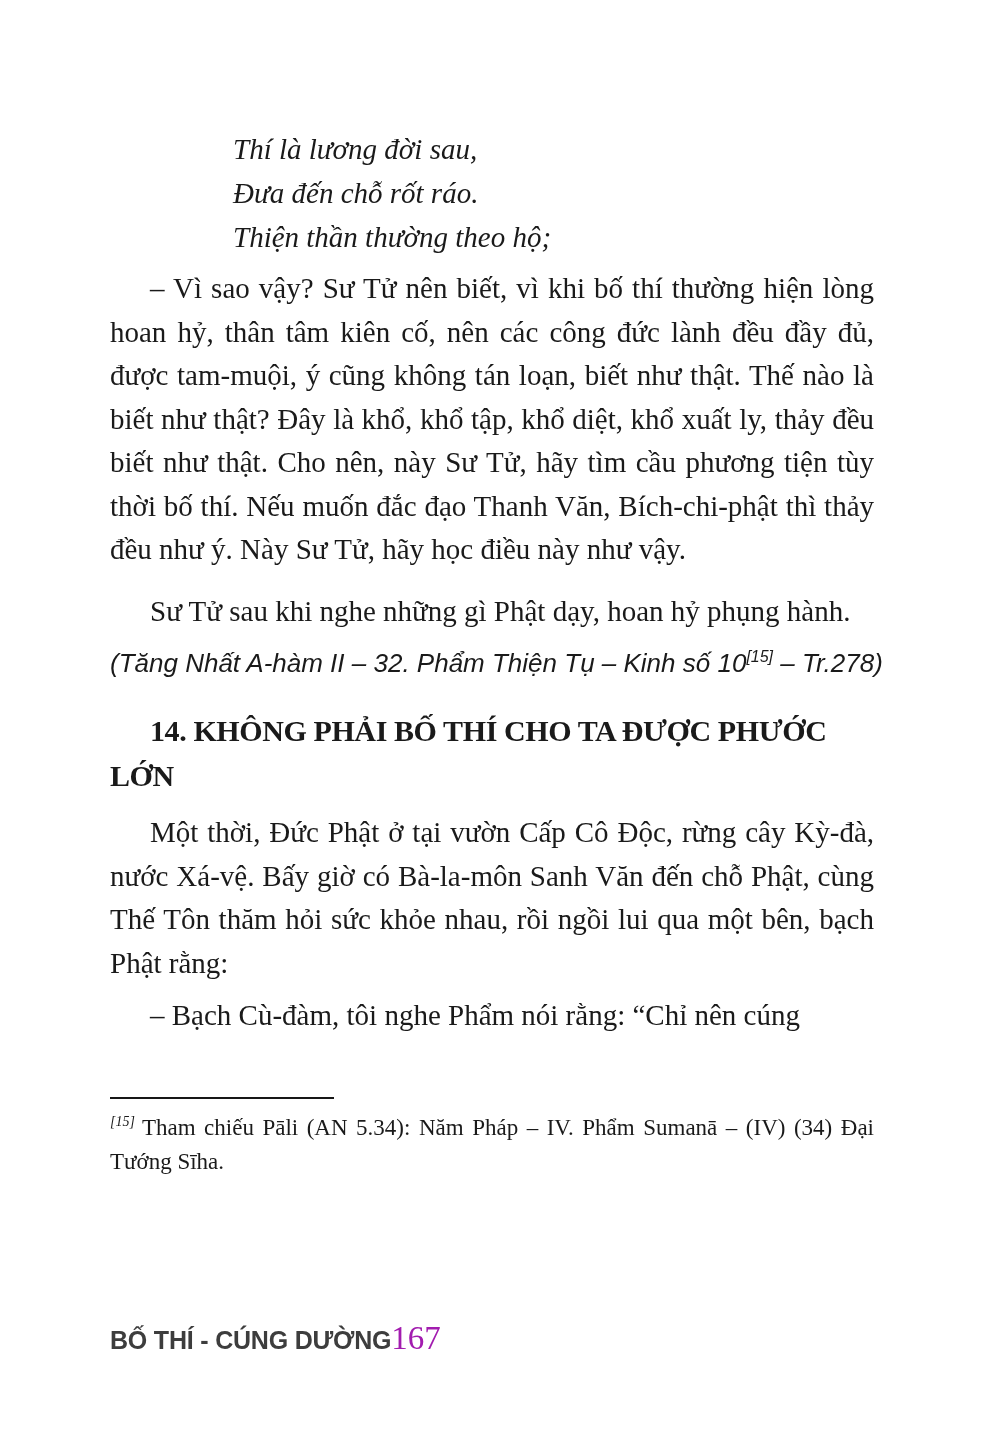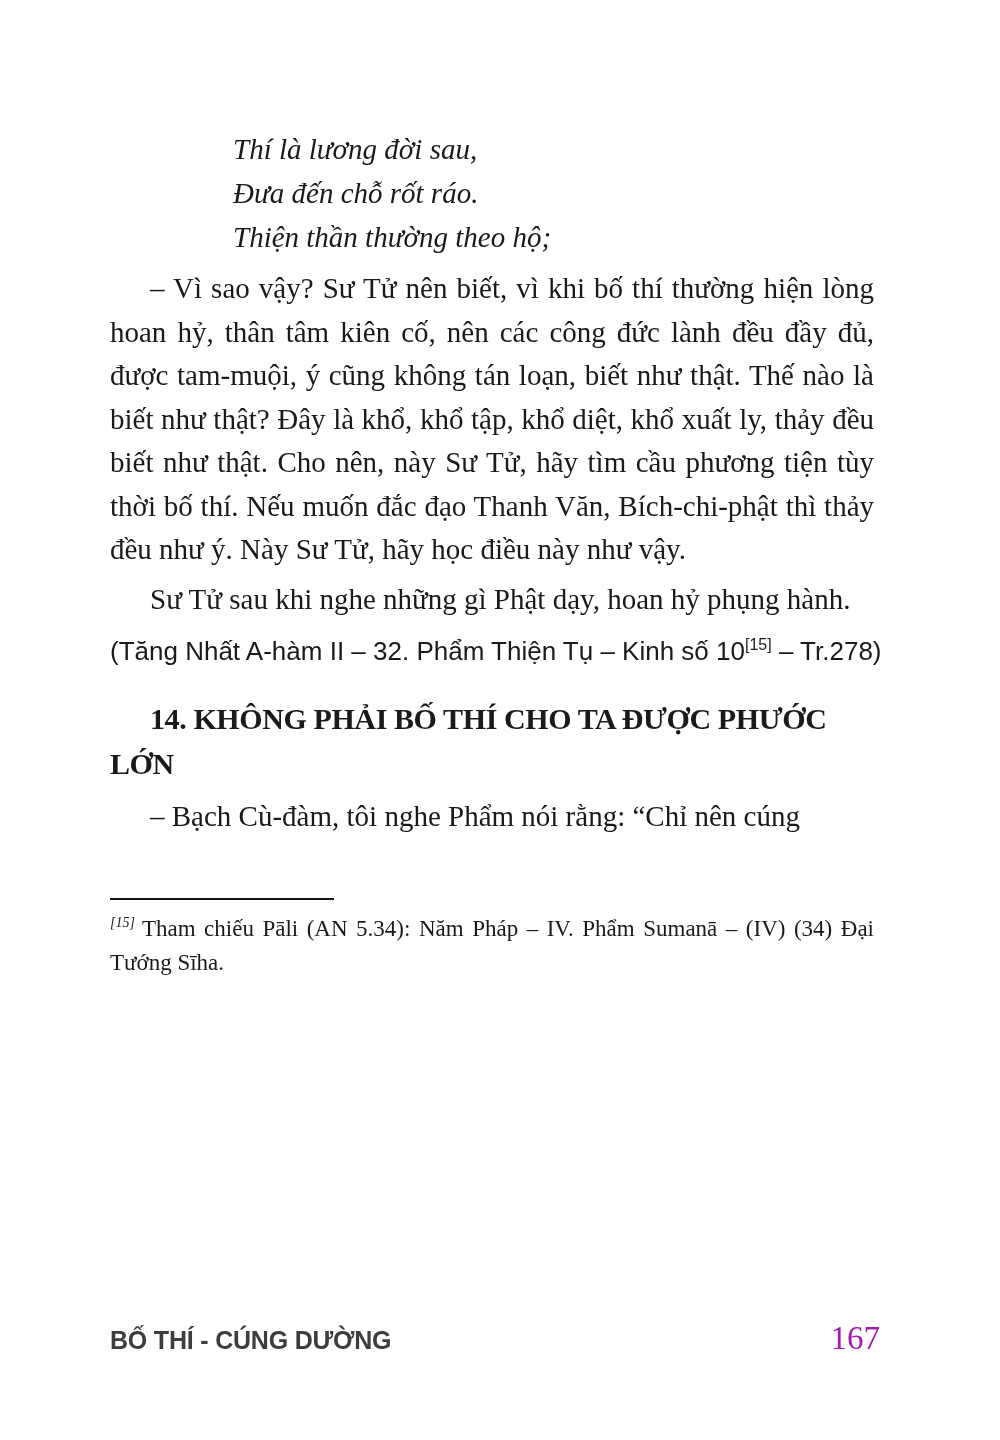--- a/index.html
+++ b/index.html
@@ -23,27 +23,28 @@
     line-height: 44px;
   }
   .body-par {
     margin: 0;
     font-size: 29px;
     line-height: 43.5px;
     text-align: justify;
     text-indent: 40px;
   }
   .p1 { margin-top: 8px; }
-  .p2 { margin-top: 6px; }
+  .p2 { margin-top: 18px; }
   .p3 { margin-top: 13px; }
   .p4 { margin-top: 9px; }
   .citation {
     margin-top: 10px;
     text-align: right;
     font-family: "Liberation Sans", sans-serif;
+    font-style: italic;
     font-size: 26px;
     line-height: 40px;
     white-space: nowrap;
   }
   .citation sup {
     font-size: 16px;
     line-height: 0;
   }
   .heading {
     margin: 25px 0 0 0;
@@ -71,21 +72,21 @@
     font-size: 14px;
     line-height: 0;
   }
   .fn-text { margin-left: 7px; }
   .footer {
     position: absolute;
     left: 110px;
     right: 120px;
     top: 1320px;
     display: flex;
-    justify-content: space-between;
+    justify-content: flex-start;
     align-items: baseline;
   }
   .footer-left {
     font-family: "Liberation Sans", sans-serif;
     font-weight: bold;
     font-size: 25px;
     letter-spacing: -0.2px;
     color: #3d3d3d;
   }
   .page-number {
@@ -106,20 +107,21 @@
     </div>
 
     <p class="body-par p1">– Vì sao vậy? Sư Tử nên biết, vì khi bố thí thường hiện lòng hoan hỷ, thân tâm kiên cố, nên các công đức lành đều đầy đủ, được tam-muội, ý cũng không tán loạn, biết như thật. Thế nào là biết như thật? Đây là khổ, khổ tập, khổ diệt, khổ xuất ly, thảy đều biết như thật. Cho nên, này Sư Tử, hãy tìm cầu phương tiện tùy thời bố thí. Nếu muốn đắc đạo Thanh Văn, Bích-chi-phật thì thảy đều như ý. Này Sư Tử, hãy học điều này như vậy.</p>
 
     <p class="body-par p2">Sư Tử sau khi nghe những gì Phật dạy, hoan hỷ phụng hành.</p>
 
     <div class="citation"><span>(Tăng Nhất A-hàm II – 32. Phẩm Thiện Tụ – Kinh số 10</span><sup>[15]</sup><span> – Tr.278)</span></div>
 
     <h2 class="heading">14. KHÔNG PHẢI BỐ THÍ CHO TA ĐƯỢC PHƯỚC LỚN</h2>
 
+    <p class="body-par p3">Một thời, Đức Phật ở tại vườn Cấp Cô Độc, rừng cây Kỳ-đà, nước Xá-vệ. Bấy giờ có Bà-la-môn Sanh Văn đến chỗ Phật, cùng Thế Tôn thăm hỏi sức khỏe nhau, rồi ngồi lui qua một bên, bạch Phật rằng:</p>
 
     <p class="body-par p4">– Bạch Cù-đàm, tôi nghe Phẩm nói rằng: “Chỉ nên cúng</p>
 
     <div class="footnote-sep"></div>
 
     <div class="footnote"><sup class="fn-marker">[15]</sup><span class="fn-text">Tham chiếu Pāli (AN 5.34): Năm Pháp – IV. Phẩm Sumanā – (IV) (34) Đại Tướng Sīha.</span></div>
 
   </div>
 
   <div class="footer">

